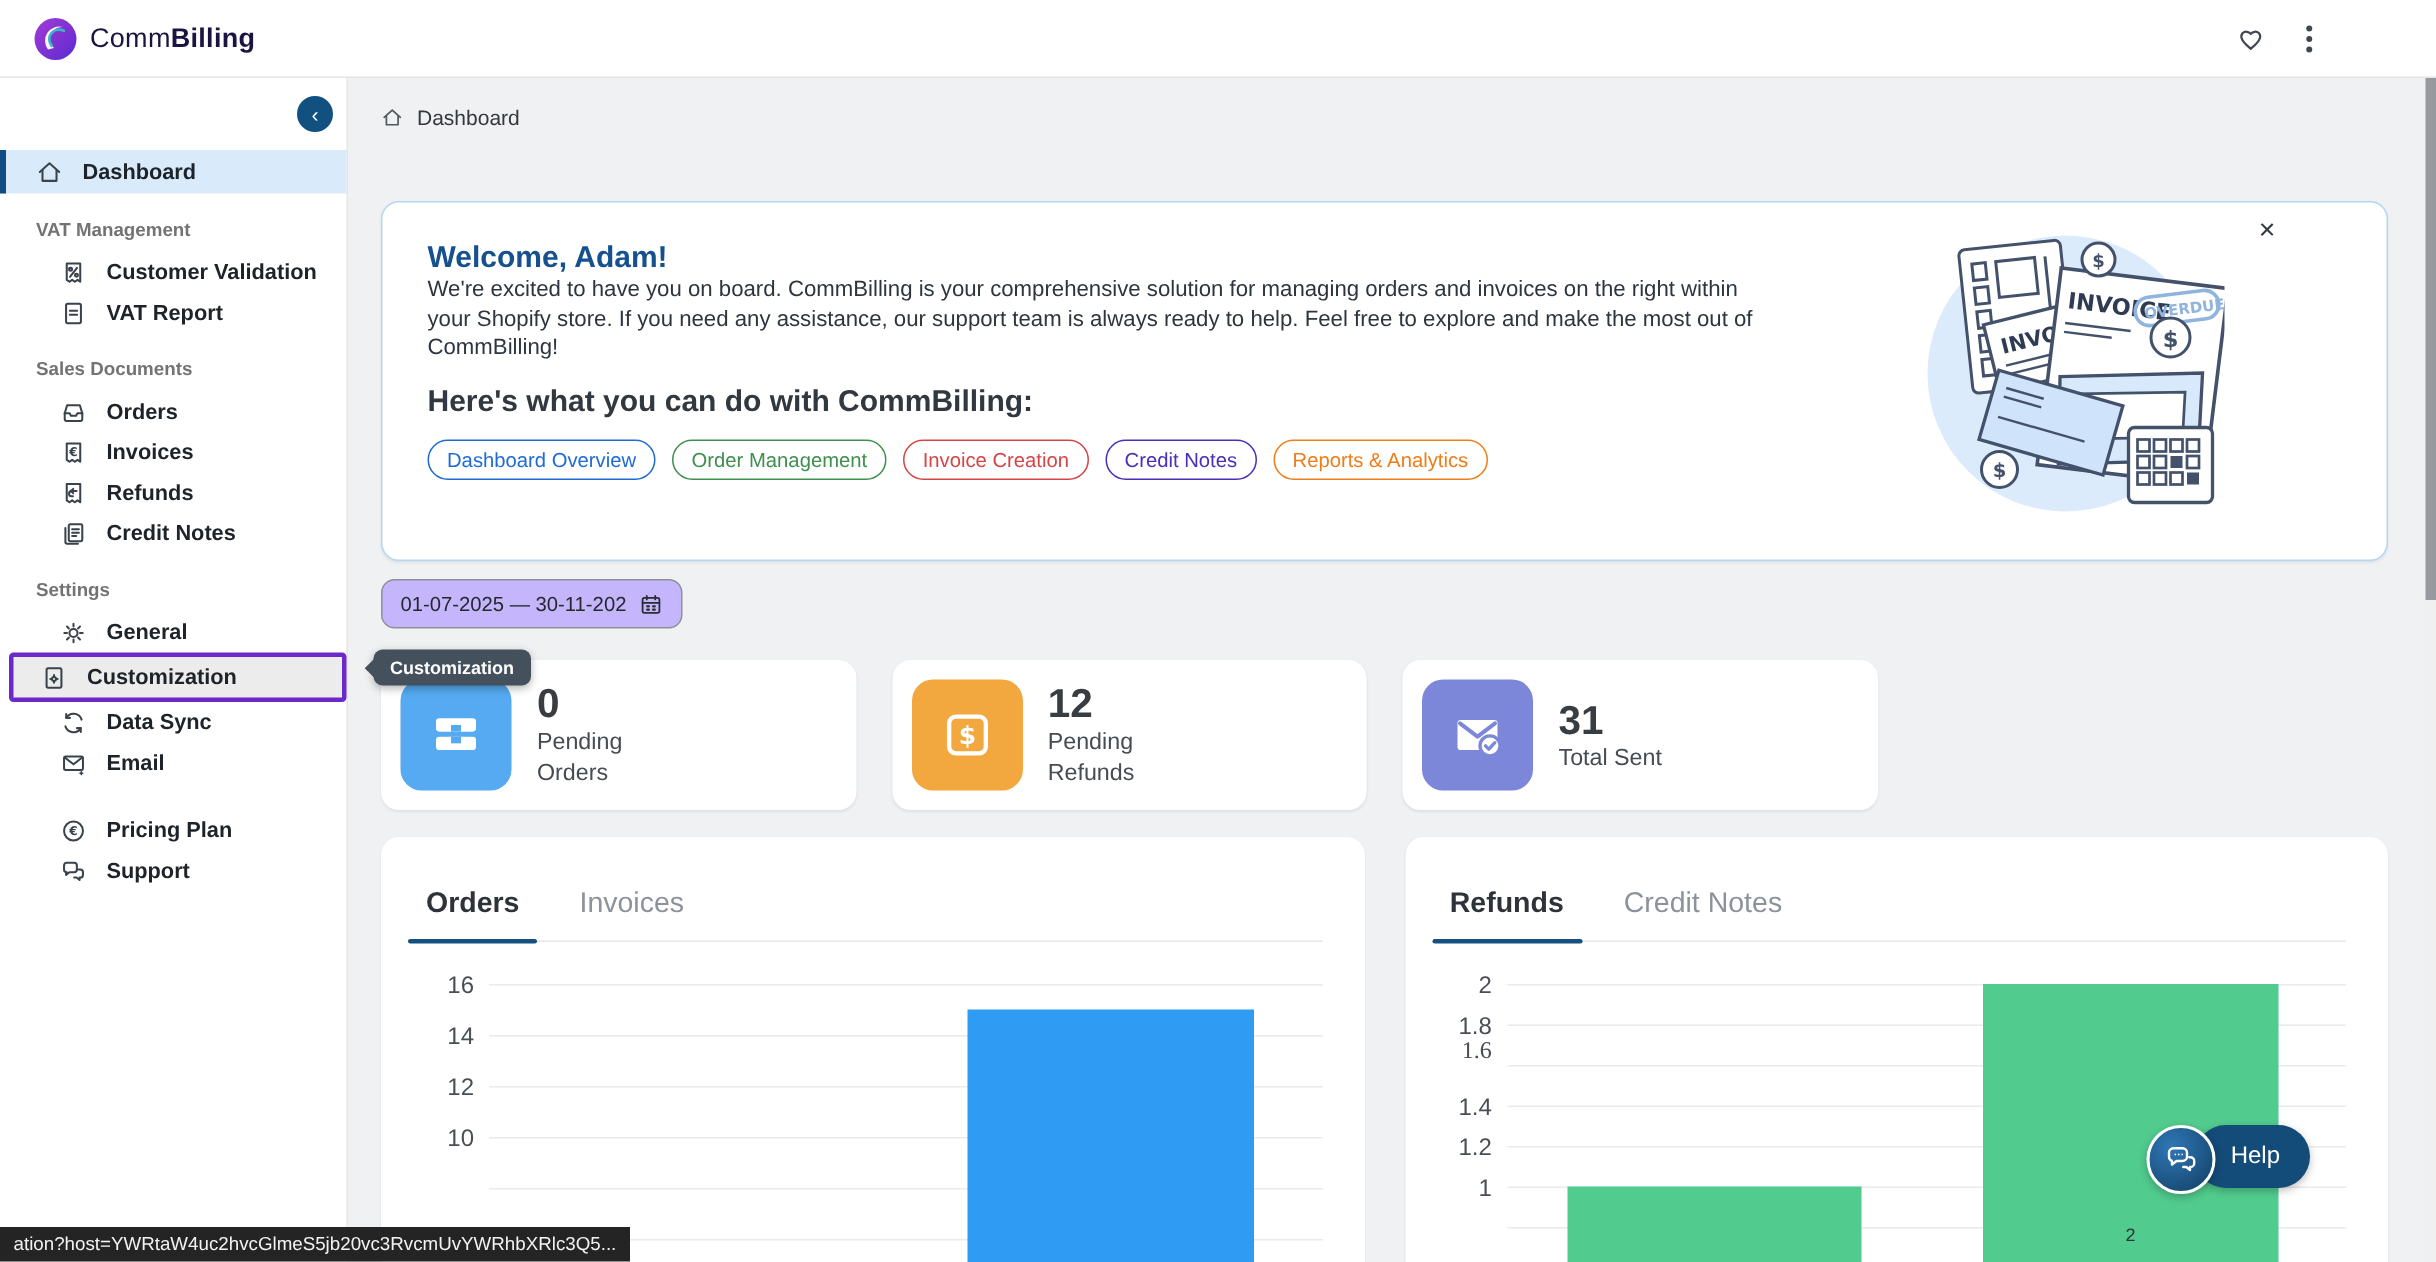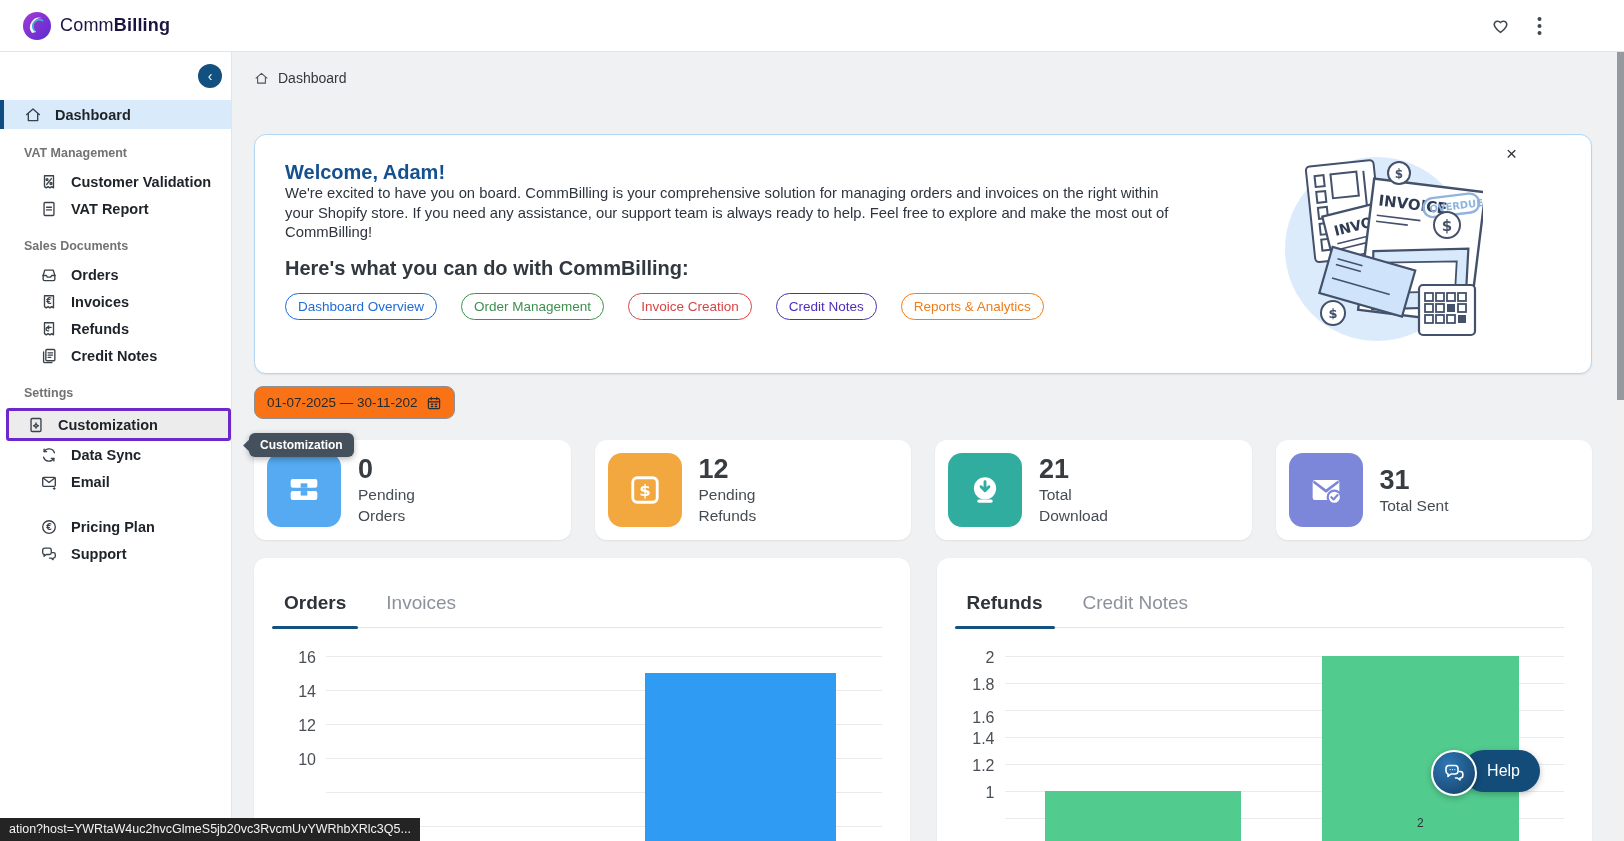--- a/index.html
+++ b/index.html
@@ -41,29 +41,29 @@
 
   
   .content { position:absolute; top:52px; left:232px; width:1392px; height:789px; padding:14px 32px 0 22px; }
   .breadcrumb { display:flex; align-items:center; gap:9px; height:24px; color:#33383d; font-size:14px; }
   .card { background:#fff; border-radius:12px; box-shadow:0 1px 2px rgba(0,0,0,.07); }
 
   .welcome { margin-top:44px; border:1px solid #b3d7f2; padding:26px 30px; position:relative; height:240px; }
   .welcome h1 { font-size:20px; font-weight:800; color:#15518f; }
   .welcome p { max-width:900px; font-size:14.8px; line-height:19.5px; color:#2e353f; }
   .welcome h2 { margin-top:14px; font-size:20px; font-weight:700; color:#31383f; }
-  .tag-row { margin-top:13px; display:flex; gap:24px; }
+  .tag-row { margin-top:13px; display:flex; gap:11px; }
   .tag { border:1px solid; border-radius:15px; padding:5px 12px; font-size:13.5px; background:#fff; cursor:pointer; }
   .close-x { position:absolute; top:8px; right:74px; background:none; border:none; font-size:19px;
     color:#33383d; cursor:pointer; }
   .welcome-illus { position:absolute; top:2px; right:108px; }
 
   .date-row { margin-top:12px; }
   .date-box { display:inline-flex; align-items:center; gap:8px; height:33px; padding:0 12px;
-    border:1.5px solid #8d9196; border-radius:9px; background:#f97316; font-size:13.5px; color:#25292e; cursor:pointer; }
+    border:1.5px solid #8d9196; border-radius:9px; background:#c4b5fd; font-size:13.5px; color:#25292e; cursor:pointer; }
 
   .stats-row { margin-top:21px; display:grid; grid-template-columns:repeat(4,1fr); gap:24px; }
   .stat-card { height:100px; display:flex; align-items:center; padding:13px; gap:17px; }
   .stat-icon { width:74px; height:74px; border-radius:14px; display:flex; align-items:center; justify-content:center; }
   .stat-num { font-size:27px; font-weight:800; color:#383d42; line-height:30px; }
   .stat-label { font-size:15.5px; color:#464c53; line-height:21px; width:100px; }
 
   .charts-row { margin-top:18px; display:grid; grid-template-columns:1fr 1fr; gap:27px; }
   .chart-card { height:380px; padding:22px 28px 0; overflow:hidden; }
   .tabs { display:flex; gap:36px; margin-top:12px; border-bottom:1px solid #e4e6e9; }
@@ -207,20 +207,29 @@
       <svg width="18" height="18" viewBox="0 0 20 20" class="ic">
           <rect x="6.5" y="2.8" width="10" height="12.5" rx="1.2"></rect>
           <path d="M4 5.5 v10.5 a1.3 1.3 0 0 0 1.3 1.3 h8"></path>
           <path d="M9 6.5 h5 M9 9 h5 M9 11.5 h3"></path>
         </svg>
     </span>
     <span>Credit Notes</span>
   </div>
 
   <div class="sec-title">Settings</div>
+  <div class="nav-item">
+    <span style="display:flex;">
+      <svg width="18" height="18" viewBox="0 0 20 20" class="ic">
+          <circle cx="10" cy="10" r="3"></circle>
+          <path d="M10 3.2v2 M10 14.8v2 M3.2 10h2 M14.8 10h2 M5.2 5.2l1.4 1.4 M13.4 13.4l1.4 1.4 M14.8 5.2l-1.4 1.4 M6.6 13.4l-1.4 1.4"></path>
+        </svg>
+    </span>
+    <span>General</span>
+  </div>
   <div class="hl-box">
     <div class="nav-item" style="background:transparent;">
       <span style="display:flex;">
         <svg width="18" height="18" viewBox="0 0 20 20" class="ic">
             <rect x="4.5" y="2.8" width="11" height="14.4" rx="1.2"></rect>
             <circle cx="10" cy="10.8" r="1.5"></circle>
             <path d="M10 7.7v1.1 M10 12.4v1.1 M7.3 10.8h1.1 M11.6 10.8h1.1"></path>
           </svg>
       </span>
       <span>Customization</span>
@@ -393,33 +402,20 @@
             <rect x="7" y="7" width="22" height="22" rx="4" fill="none" stroke="#fff" stroke-width="2.6"></rect>
             <text x="18" y="23.5" font-size="15" font-weight="bold" fill="#fff" text-anchor="middle" font-family="DejaVu Sans,sans-serif">$</text>
           </svg>
       </span>
       <div>
         <div class="stat-num">12</div>
         <div class="stat-label">Pending Refunds</div>
       </div>
     </div>
     <div class="card stat-card">
-      <span class="stat-icon" style="background: rgb(49, 173, 160);">
-        <svg width="40" height="40" viewBox="0 0 36 36">
-            <circle cx="18" cy="16.5" r="10" fill="#fff"></circle>
-            <path d="M18 10.5 v8 M14.5 15 L18 18.7 L21.5 15" stroke="#31ada0" stroke-width="2.6" fill="none" stroke-linecap="round" stroke-linejoin="round"></path>
-            <rect x="11" y="26.5" width="14" height="3" rx="1.5" fill="#fff"></rect>
-          </svg>
-      </span>
-      <div>
-        <div class="stat-num">21</div>
-        <div class="stat-label">Total Download</div>
-      </div>
-    </div>
-    <div class="card stat-card">
       <span class="stat-icon" style="background: rgb(125, 135, 217);">
         <svg width="40" height="40" viewBox="0 0 36 36">
             <rect x="6" y="9" width="24" height="18" rx="2" fill="#fff"></rect>
             <path d="M7.5 11 L18 19 L28.5 11" stroke="#7d87d9" stroke-width="2.4" fill="none" stroke-linecap="round" stroke-linejoin="round"></path>
             <circle cx="25.5" cy="24.5" r="6" fill="#fff" stroke="#7d87d9" stroke-width="2"></circle>
             <path d="M22.8 24.5 l2 2 3.6 -3.9" stroke="#7d87d9" stroke-width="2" fill="none" stroke-linecap="round" stroke-linejoin="round"></path>
           </svg>
       </span>
       <div>
         <div class="stat-num">31</div>
@@ -452,21 +448,21 @@
       <div class="tabs">
         <div class="tab active">Refunds</div>
         <div class="tab">Credit Notes</div>
       </div>
       <div class="plot">
           <div class="gridline" style="top: 28px; left: 40px;"></div>
           <span class="ytick" style="top: 21px; left: 0px; width: 30px;">2</span>
           <div class="gridline" style="top: 55px; left: 40px;"></div>
           <span class="ytick" style="top: 48px; left: 0px; width: 30px;">1.8</span>
           <div class="gridline" style="top: 82px; left: 40px;"></div>
-          <span class="ytick" style="top: 81px; left: 0px; width: 30px;">1.6</span>
+          <span class="ytick" style="top: 64px; left: 0px; width: 30px; font-family: Liberation Serif, serif;">1.6</span>
           <div class="gridline" style="top: 109px; left: 40px;"></div>
           <span class="ytick" style="top: 102px; left: 0px; width: 30px;">1.4</span>
           <div class="gridline" style="top: 136px; left: 40px;"></div>
           <span class="ytick" style="top: 129px; left: 0px; width: 30px;">1.2</span>
           <div class="gridline" style="top: 163px; left: 40px;"></div>
           <span class="ytick" style="top: 156px; left: 0px; width: 30px;">1</span>
           <div class="gridline" style="top: 190px; left: 40px;"></div>
           <div class="bar" style="left: 80.88px; width: 195.44px; top: 163px; height: 77px; background: rgb(82, 203, 142);"></div>
           <div class="bar" style="left: 357.52px; width: 196.56px; top: 28px; height: 212px; background: rgb(82, 203, 142);"></div>
           <span class="bar-label" style="left: 455.8px; top: 188px;">2</span>

